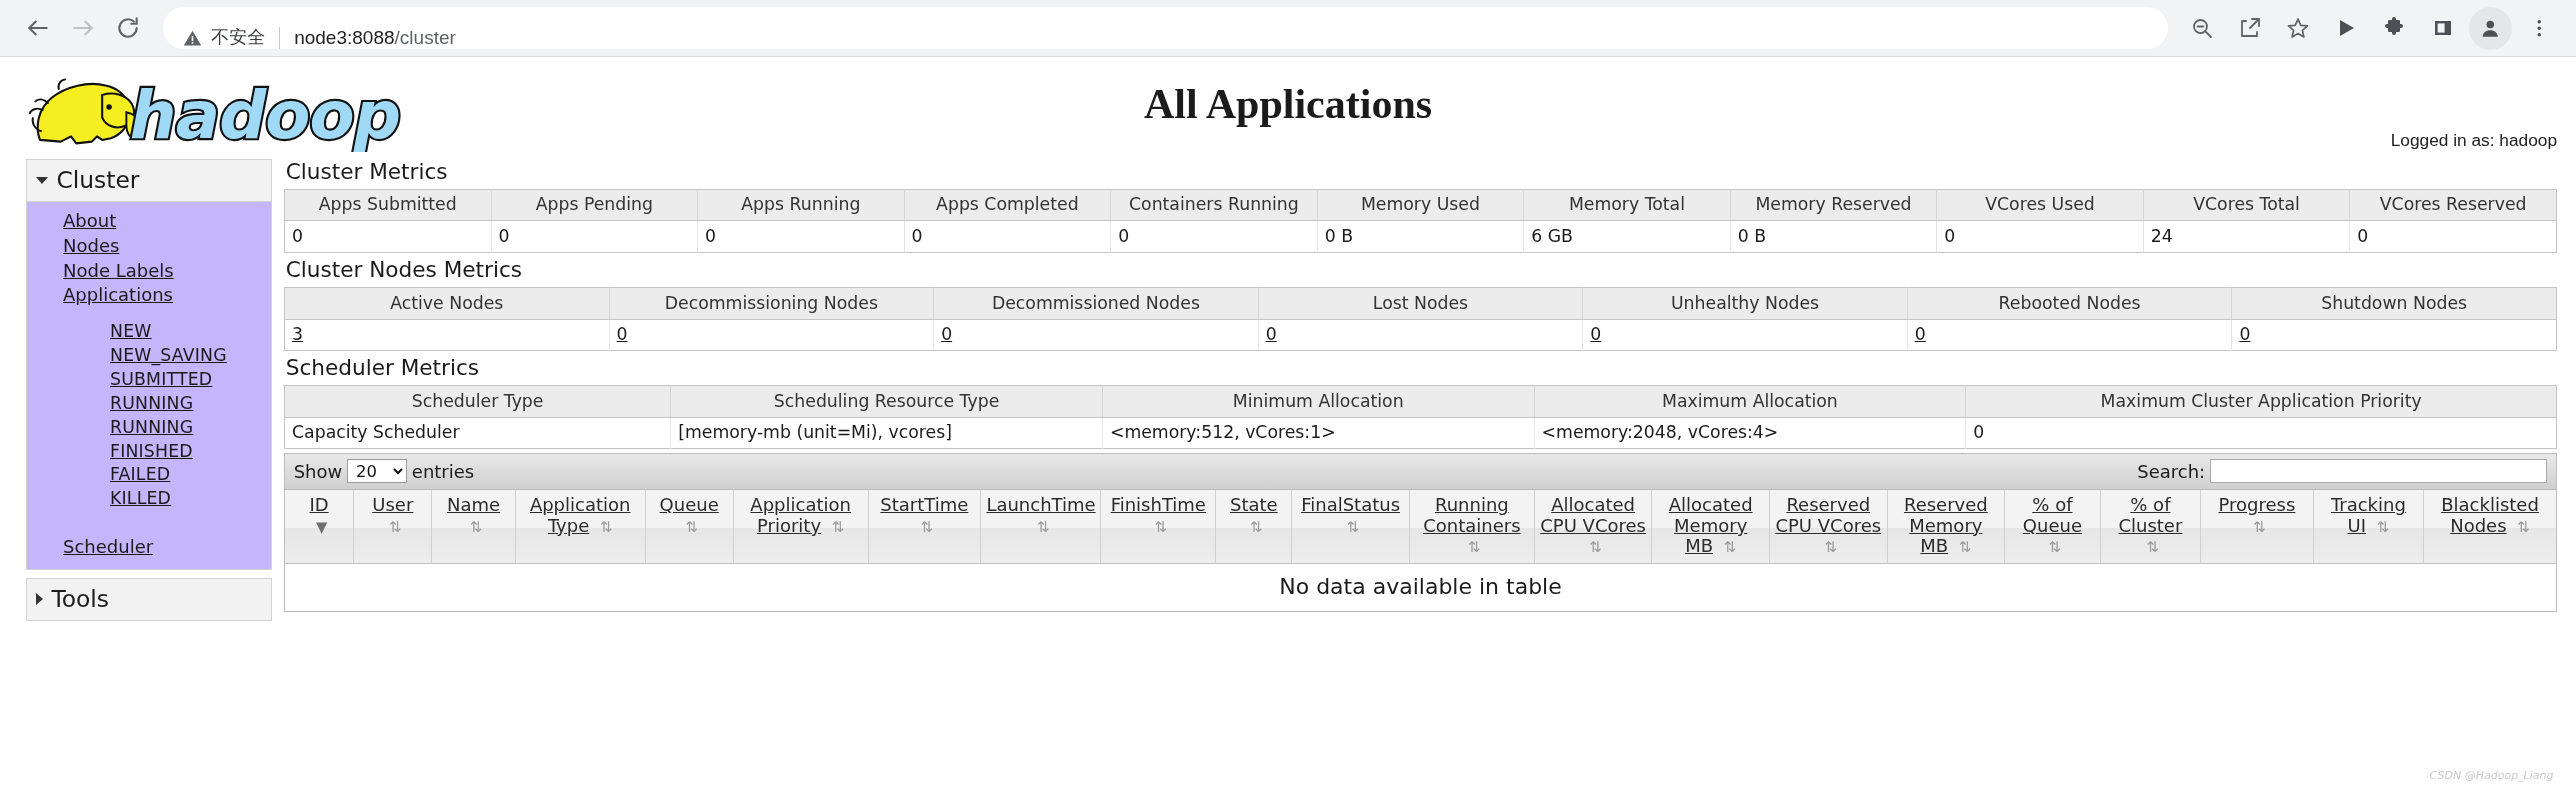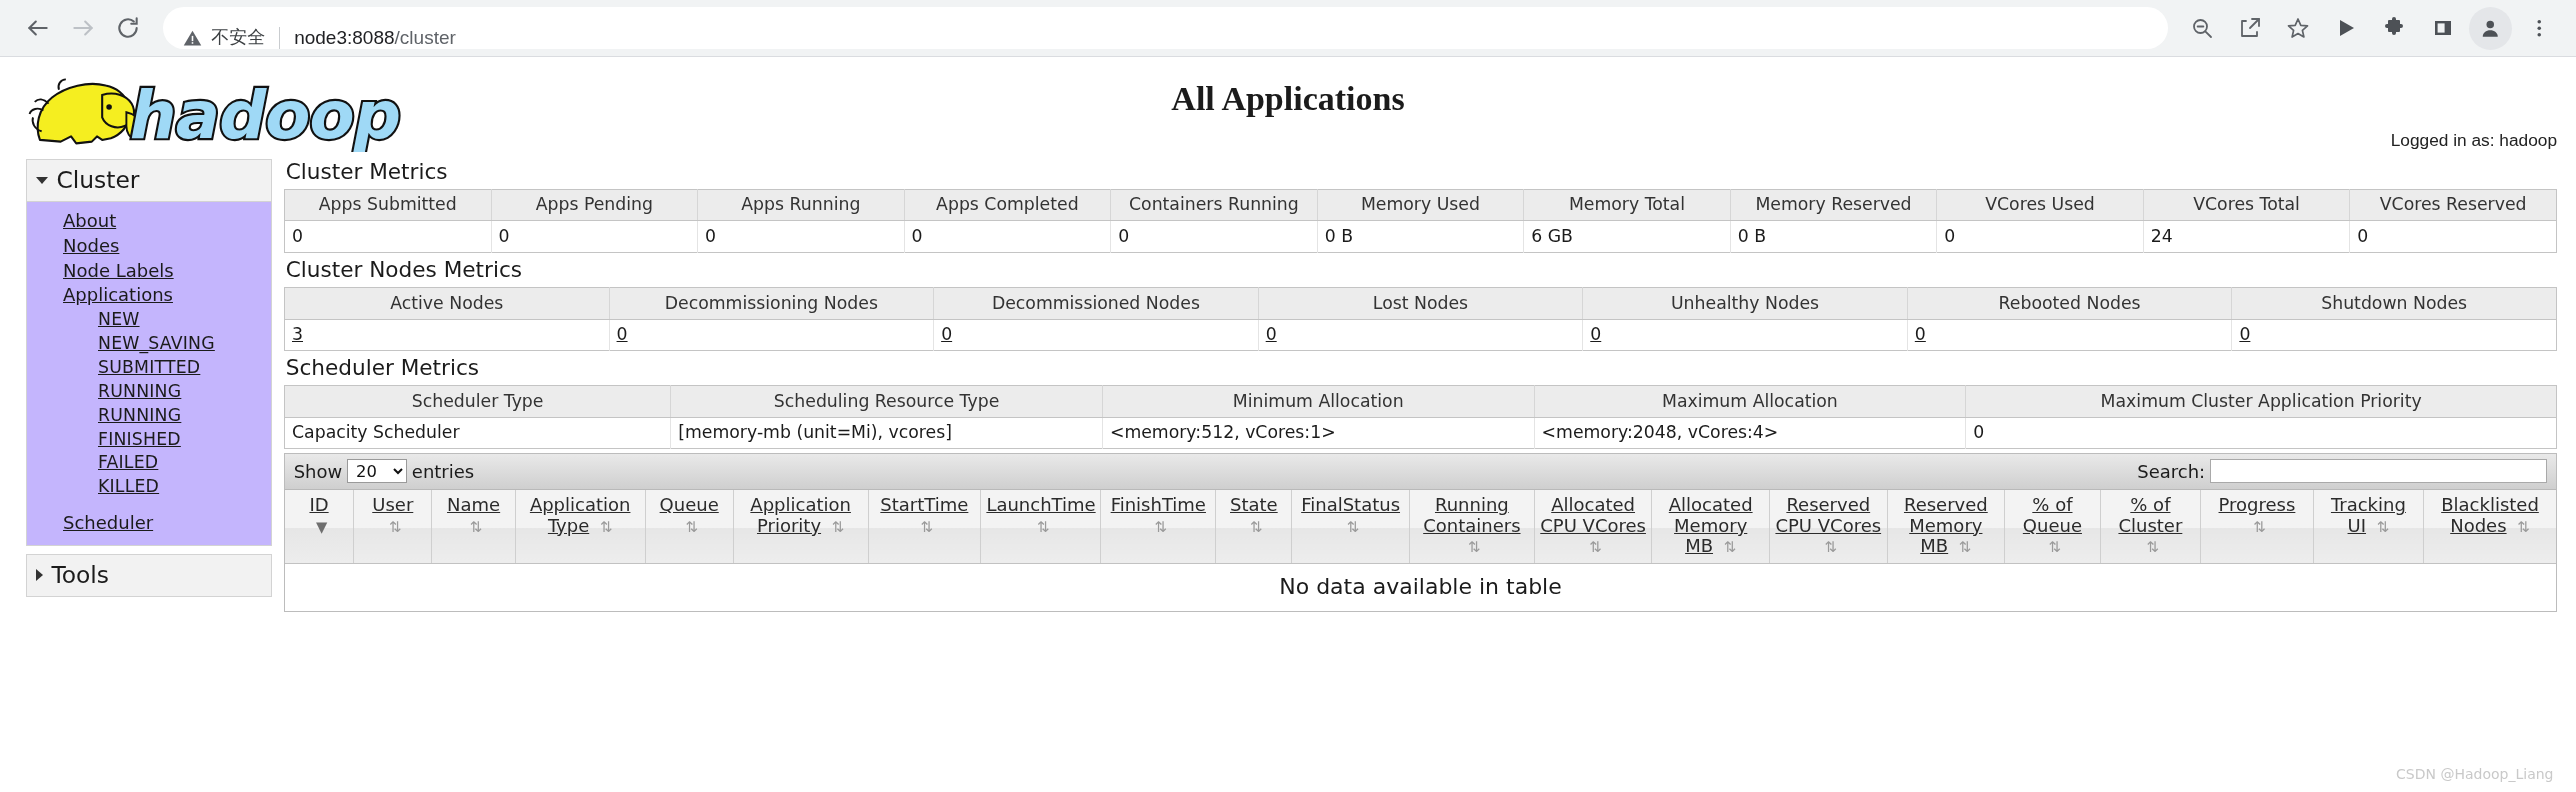--- a/index.html
+++ b/index.html
@@ -61,21 +61,21 @@
   
   .page-top { position: relative; height: 102px; }
   .logo-wrap {
     position: absolute; left: 19px; top: 12px;
     width: 424px; height: 83px;
   }
   .logo-svg { display:block; }
   .app-title {
     position:absolute; left: 0; right: 0; top: 22.5px;
     text-align: center;
-    font-size: 34px; font-weight: bold; color: #1b1b1b;
+    font-size: 42px; font-weight: bold; color: #1b1b1b;
     font-family: "Liberation Serif", serif;
   }
   .logged-in {
     position: absolute; right: 19px; top: 73px;
     font-size: 17.3px; color: #222;
   }
 
   
   .layout { display: flex; align-items: flex-start; padding: 0 12px; }
   .sidebar { width: 260px; flex: 0 0 260px; padding-left: 14px; padding-top: 0; }
@@ -104,21 +104,21 @@
   .caret-right {
     width:0;height:0;border-top:6px solid transparent;border-bottom:6px solid transparent;
     border-left:7.8px solid #333; display:inline-block;
   }
   .nav-list { list-style:none; margin:0; padding: 7px 0 8.7px 36px; }
   .nav-list li { line-height: 1.38; }
   .nav-list a {
     color: #1b1b1b; text-decoration: underline; font-size: 18px;
     font-family: "DejaVu Sans", sans-serif;
   }
-  .nav-sub { list-style:none; margin:0; padding: 0 0 0 35px; }
+  .nav-sub { list-style:none; margin:12px; padding: 0 0 0 35px; }
   .nav-sub a { font-size: 17.3px; letter-spacing: 0.2px; }
   .nav-gap { height: 12px; }
 
   
   .sec-title {
     font-size: 21.6px; color: #1b1b1b; margin: 0 0 5.2px 1.7px;
     font-family: "DejaVu Sans", sans-serif;
   }
   .sec-title.tight { margin-top: 1.7px; }
 
@@ -217,22 +217,23 @@
   .dt-paging { display:flex; }
   .pg {
     font-size: 18px; color:#9f9f9f; padding: 1.7px 10.4px 2.6px 10.4px;
     border: 0.9px solid transparent;
     font-family: "DejaVu Sans", sans-serif;
   }
   .pg + .pg { border-left: 0.9px solid #d6d6d6; }
 
   .watermark {
     position: absolute; right: 22.5px; bottom: 10.4px;
-    font-size: 14px; color: #c9c9c9;
-    font-family: "DejaVu Sans", sans-serif;
+    font-size: 11px; color: #c9c9c9;
+    font-family: "DejaVu Sans", sans-serif;
+    font-style: italic;
   }
 </style>
 </head>
 <body>
 
 <div class="browser-bar">
   <div class="nav-btn">
     <svg width="26" height="26" viewBox="0 0 24 24" fill="none" stroke="#5f6368" stroke-width="1.9" stroke-linecap="round" stroke-linejoin="round">
       <line x1="20" y1="12" x2="4" y2="12"></line>
         <polyline points="10,6 4,12 10,18"></polyline>

